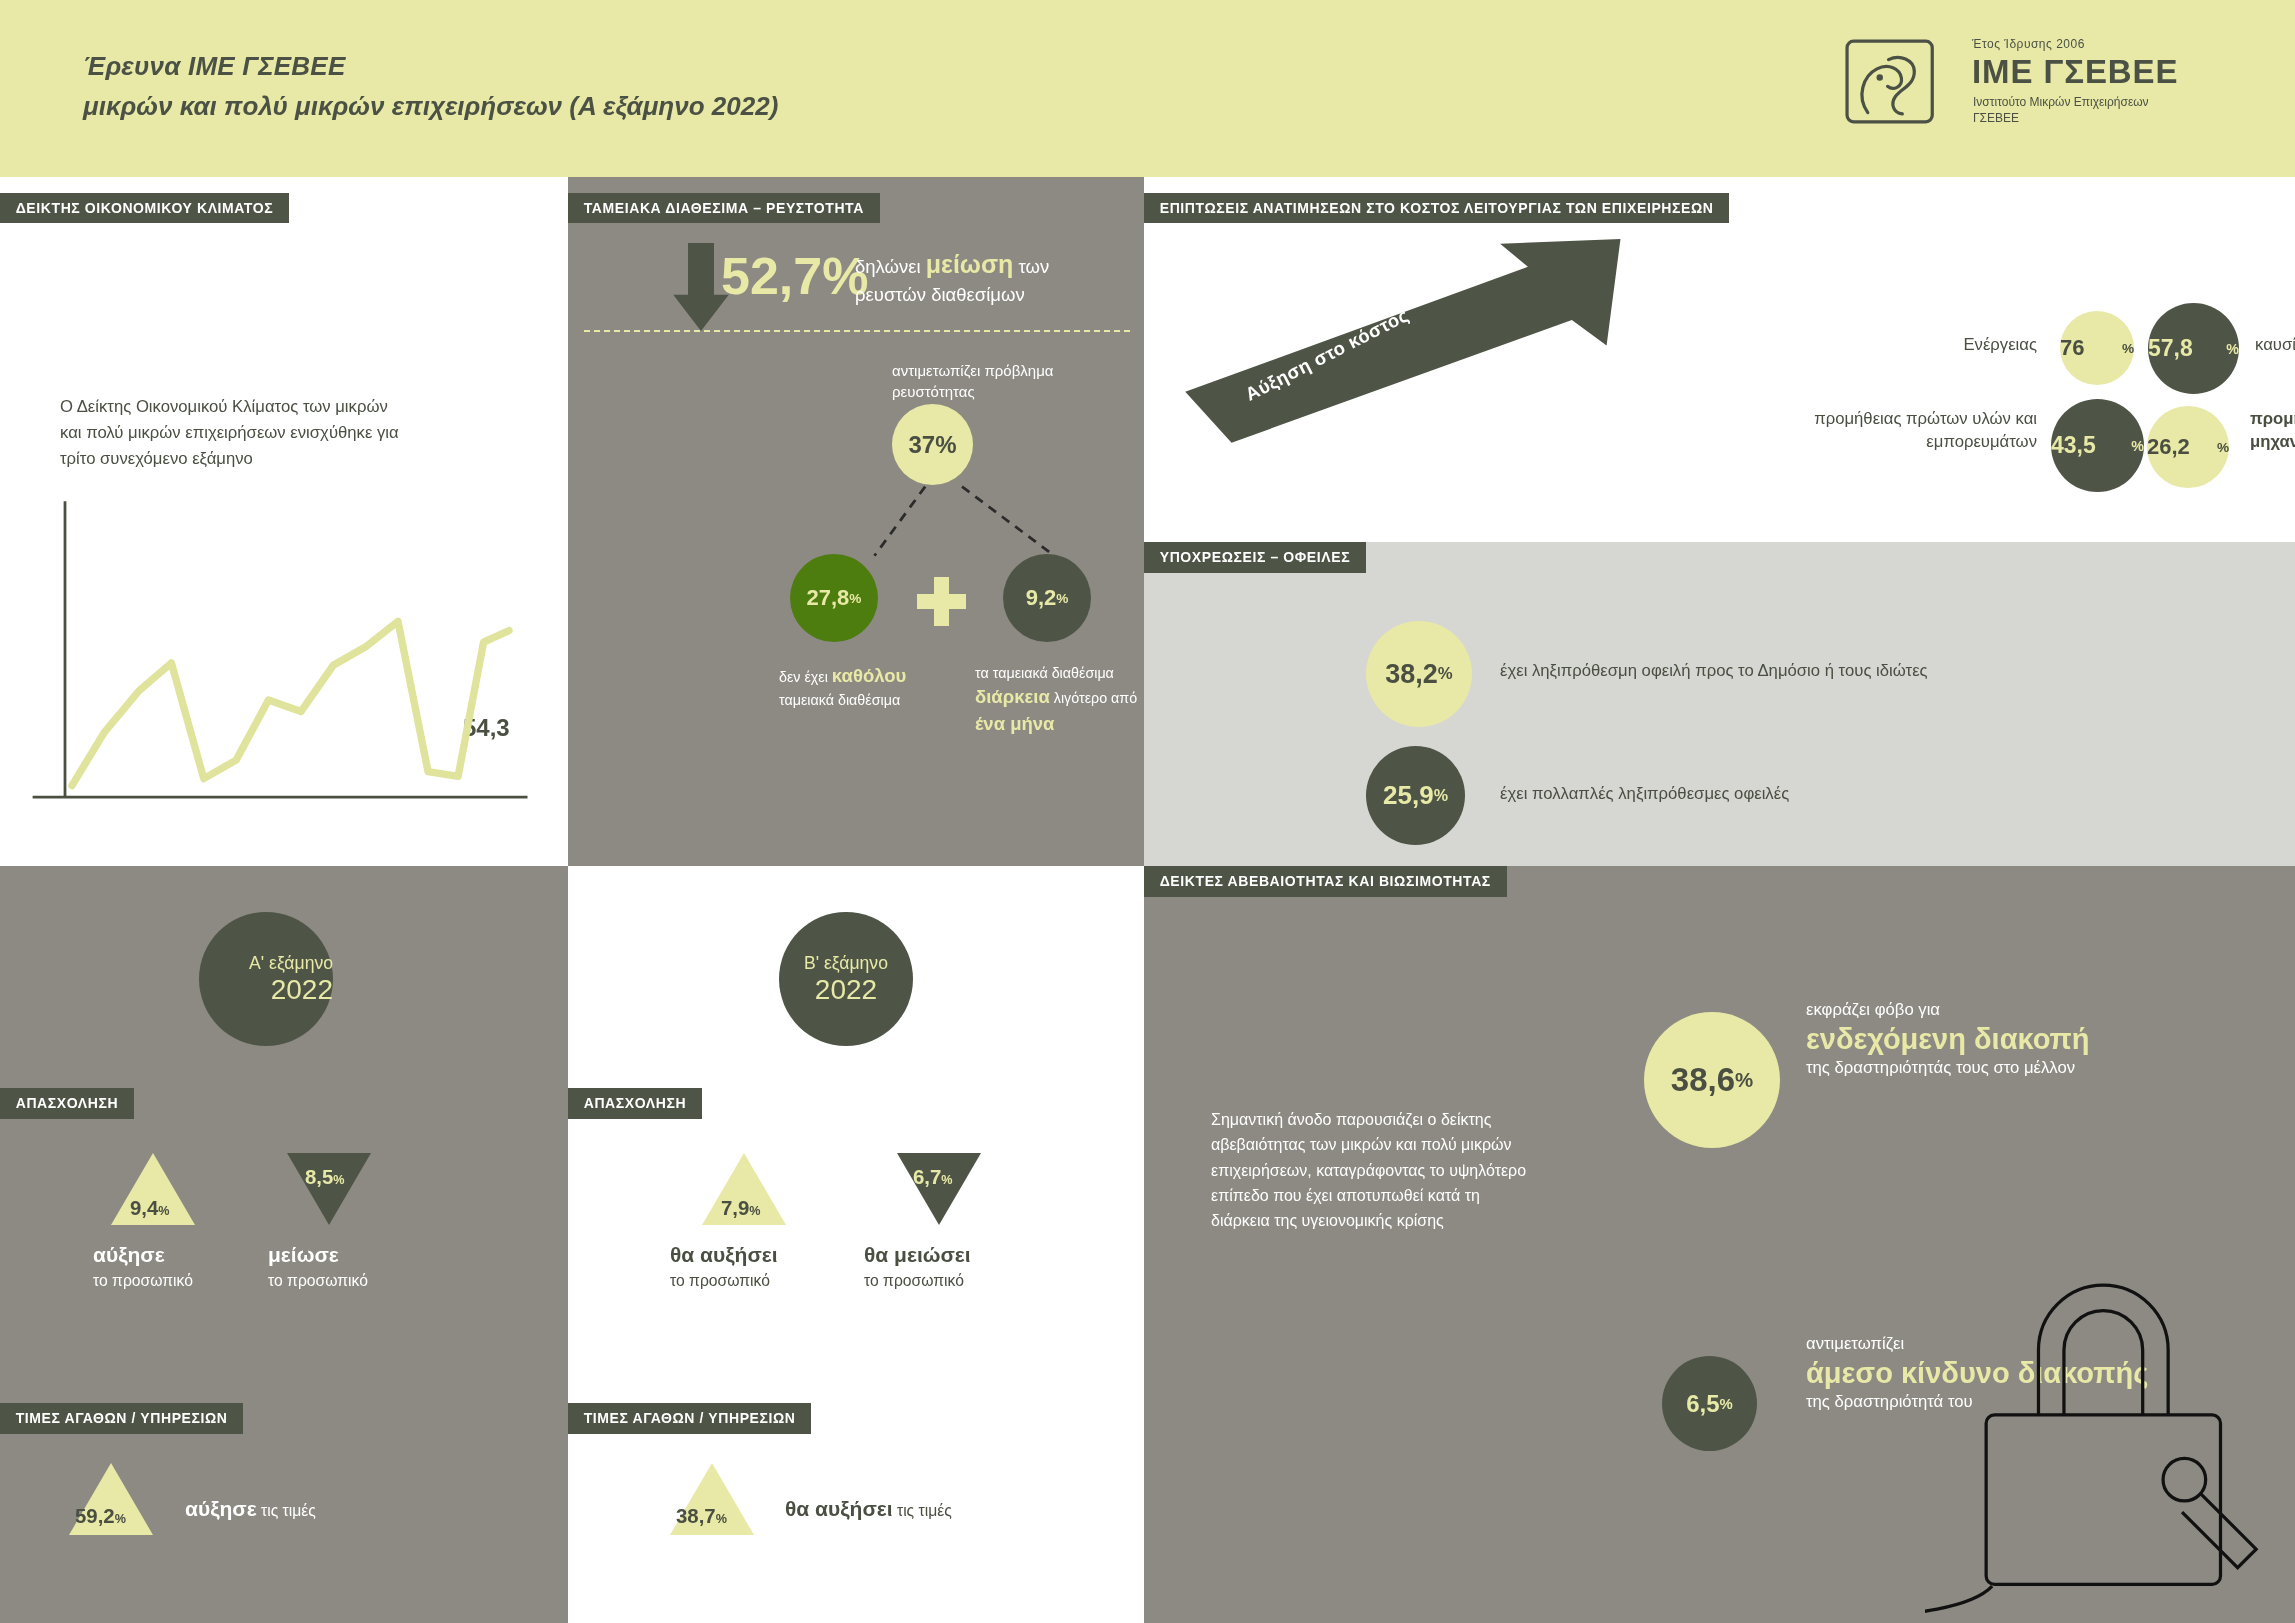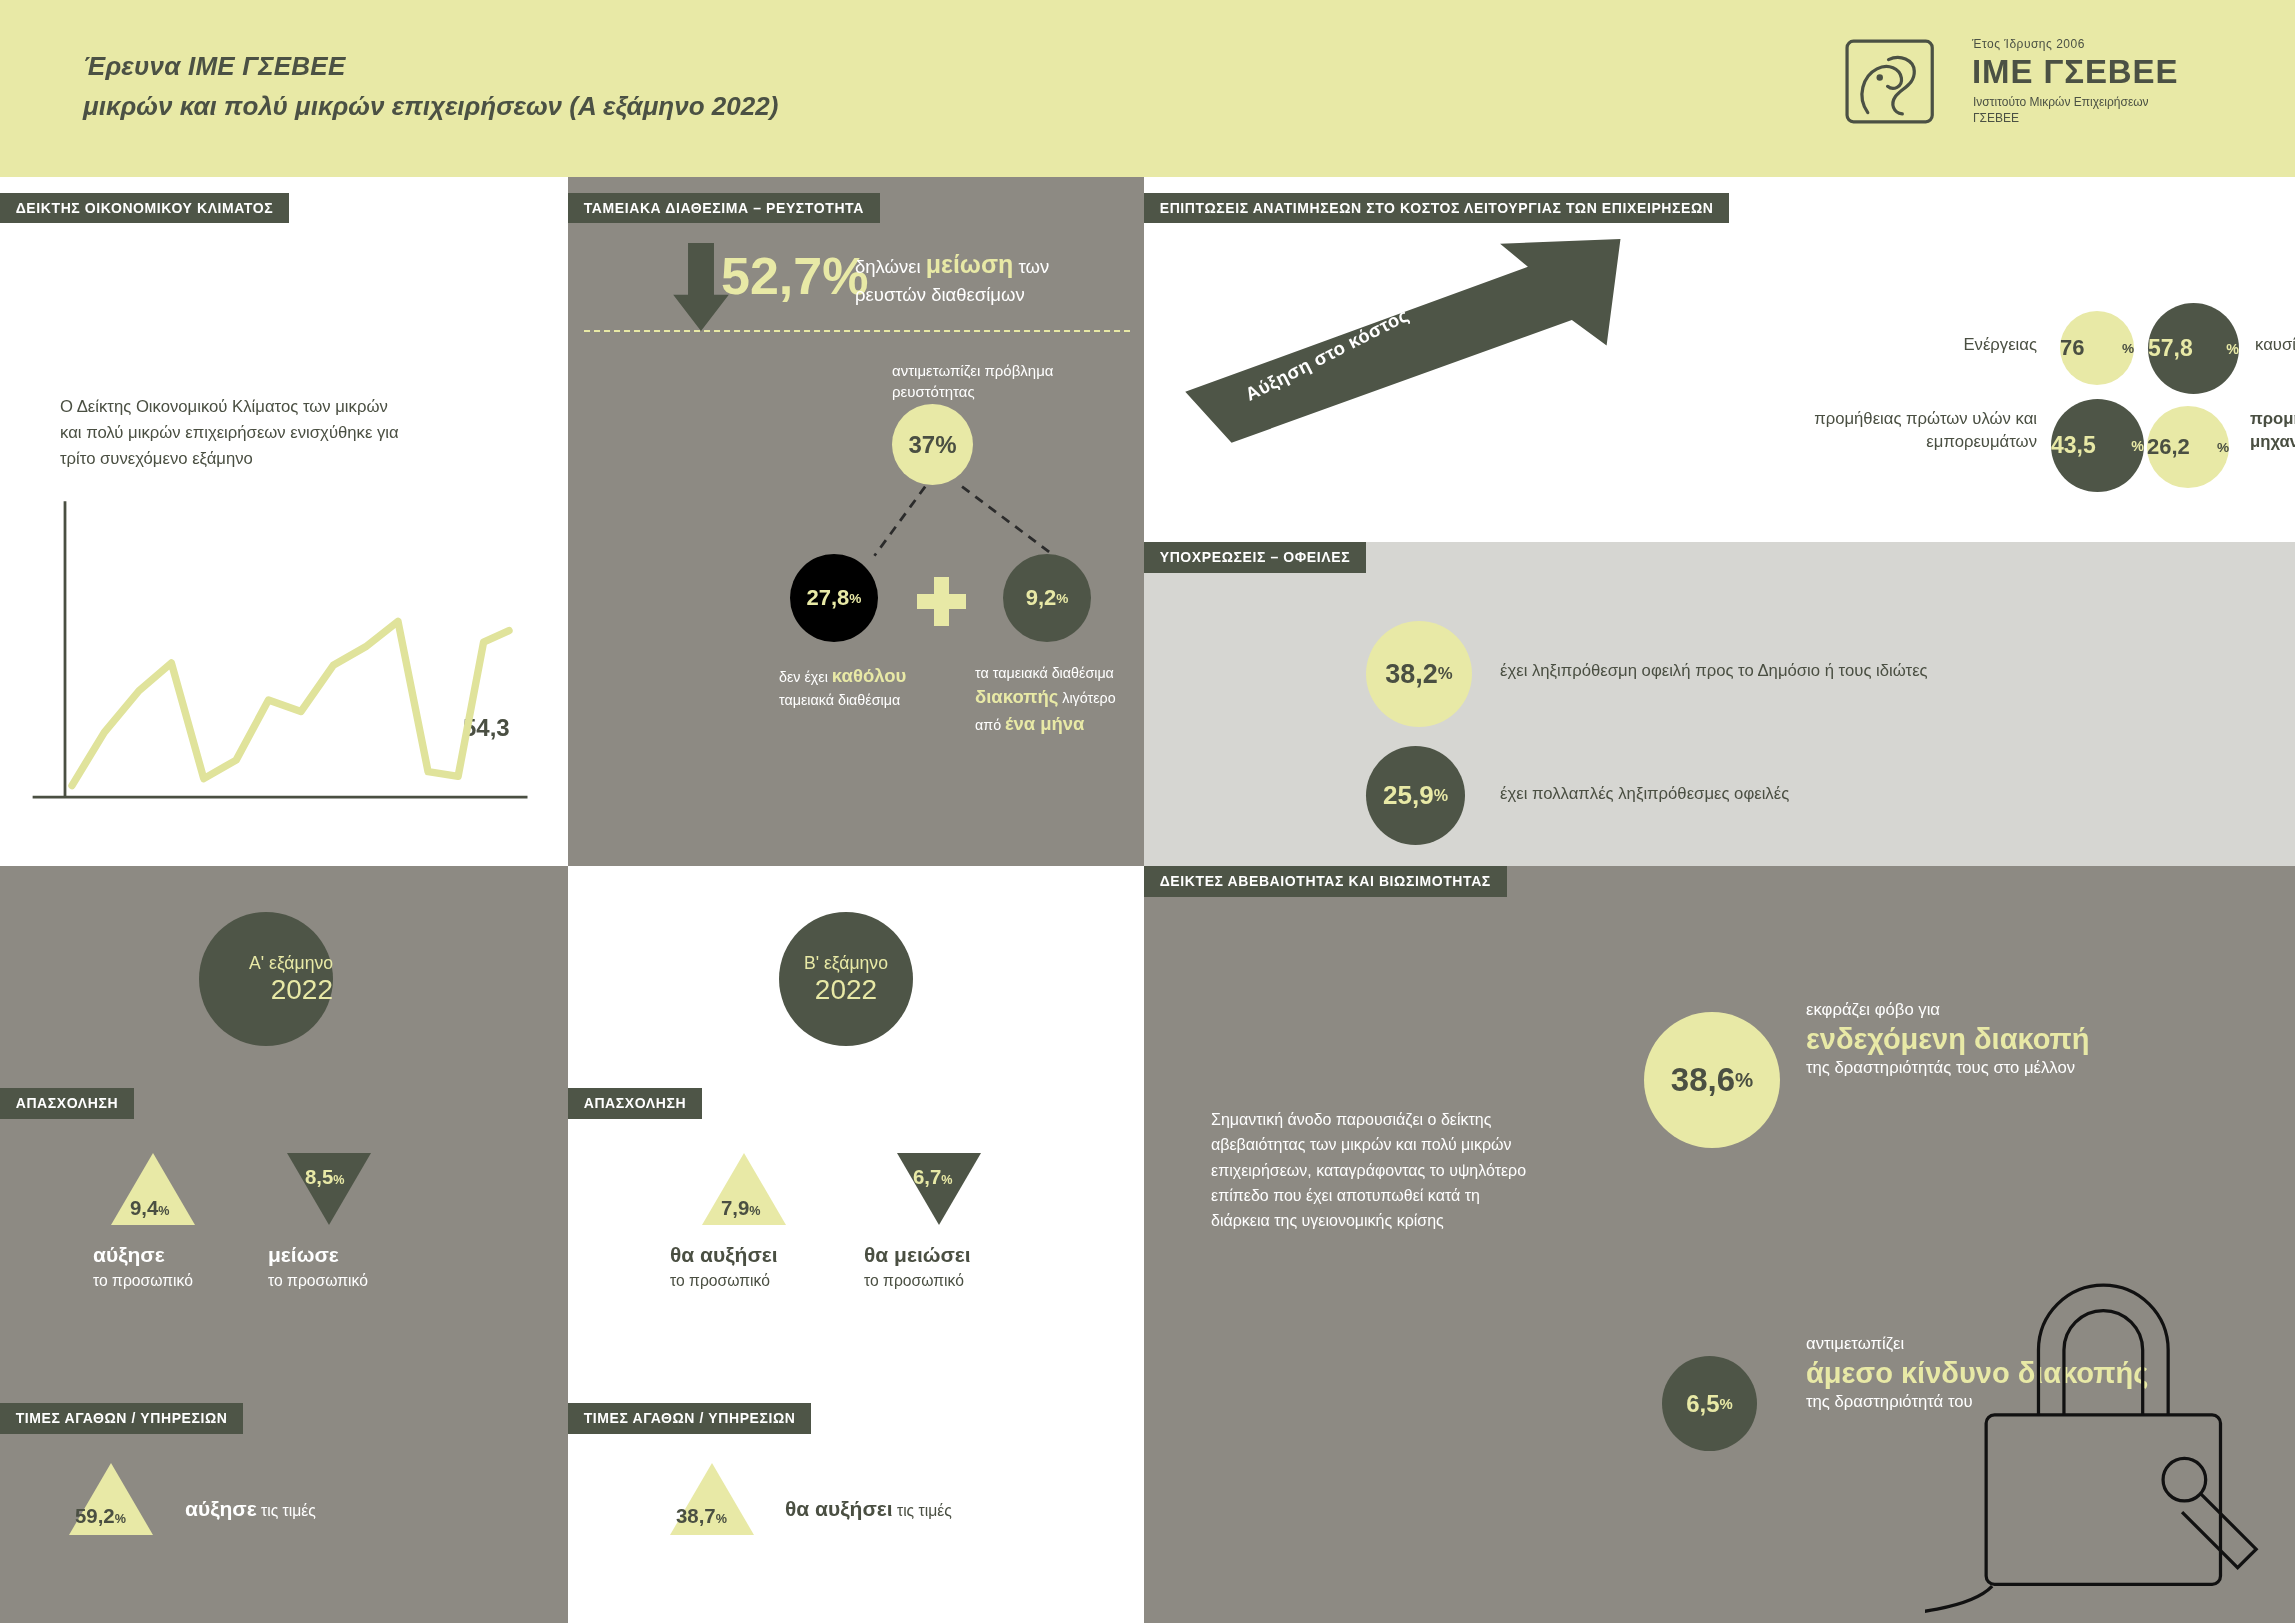--- a/index.html
+++ b/index.html
@@ -57,21 +57,21 @@
   
   #p-liq{ left:568px; top:177px; width:576px; height:689px; background:#8d8a83; }
   #p-liq .bigpct{ position:absolute; left:153px; top:69px; font-size:52px; font-weight:bold; color:#e8e9a6;}
   #p-liq .bigtxt{ position:absolute; left:287px; top:69px; width:268px; font-size:18.5px; color:#fff; line-height:1.45;}
   #p-liq .bigtxt b{ font-size:25px; color:#e8e9a6;}
   #arrow-down{ position:absolute; left:105px; top:66px; }
   #dashline{ position:absolute; left:15.7px; top:153px; width:546px; border-top:2.8px dashed #e8e9a6;}
   #p-liq .lbl-top{ position:absolute; left:324px; top:183px; width:185px; font-size:15px; color:#fff; line-height:1.4; text-align:left;}
   .circle{ border-radius:50%; display:flex; align-items:center; justify-content:center; position:absolute; font-weight:bold;}
   #c37{ left:324px; top:227px; width:81px; height:81px; background:#e8e9a6; color:#4a4f42; font-size:24px;}
-  #c278{ left:222px; top:377px; width:88px; height:88px; background:#000000; color:#e8e9a6; font-size:22px;justify-content:center;}
+  #c278{ left:222px; top:377px; width:88px; height:88px; background:#4d7c0f; color:#e8e9a6; font-size:22px;justify-content:center;}
   #c92{ left:435px; top:377px; width:88px; height:88px; background:#4e5547; color:#e8e9a6; font-size:22px;}
   .pct-sm{ font-size:0.62em; }
   #plus{ position:absolute; left:349px; top:400px; width:49px; height:49px;}
   #plus:before,#plus:after{ content:""; position:absolute; background:#e8e9a6;}
   #plus:before{ left:0; top:16.7px; width:49px; height:15.3px;}
   #plus:after{ left:16.7px; top:0; width:15.3px; height:49px;}
   #p-liq .cap-l{ position:absolute; left:211px; top:486px; width:139px; font-size:14.3px; color:#fff; line-height:1.45;}
   #p-liq .cap-r{ position:absolute; left:407px; top:486px; width:167px; font-size:14.3px; color:#fff; line-height:1.45;}
   #p-liq .cap-l b,#p-liq .cap-r b{ font-size:18.5px; color:#e8e9a6;}
   #dash-left{position:absolute;left:292px;top:305px;}
@@ -179,21 +179,21 @@
   <div id="plus"></div>
   <div class="circle" id="c92">
     <span>9,2</span>
       <span class="pct-sm">%</span>
   </div>
 
   <div class="cap-l">
     <span>δεν έχει </span><b>καθόλου</b><span> ταμειακά διαθέσιμα</span>
   </div>
   <div class="cap-r">
-    <span>τα ταμειακά διαθέσιμα </span><b>διακοπής</b><span> λιγότερο από </span><b>ένα μήνα</b>
+    <span>τα ταμειακά διαθέσιμα </span><b>διάρκεια</b><span> λιγότερο από </span><b>ένα μήνα</b>
   </div>
 </div>
 
 <div class="panel" id="p-cost">
   <div class="seclabel" style="left:0; top:15.7px;">ΕΠΙΠΤΩΣΕΙΣ ΑΝΑΤΙΜΗΣΕΩΝ ΣΤΟ ΚΟΣΤΟΣ ΛΕΙΤΟΥΡΓΙΑΣ ΤΩΝ ΕΠΙΧΕΙΡΗΣΕΩΝ</div>
   <svg id="bigarrow" width="463" height="213" viewBox="0 0 1000 460">
     <path d="M20 330 L760 60 L700 10 L960 0 L930 230 L855 175 L120 440 Z" fill="#4e5547"></path>
   </svg>
   <div class="arrowtxt">Αύξηση στο κόστος</div>
 

